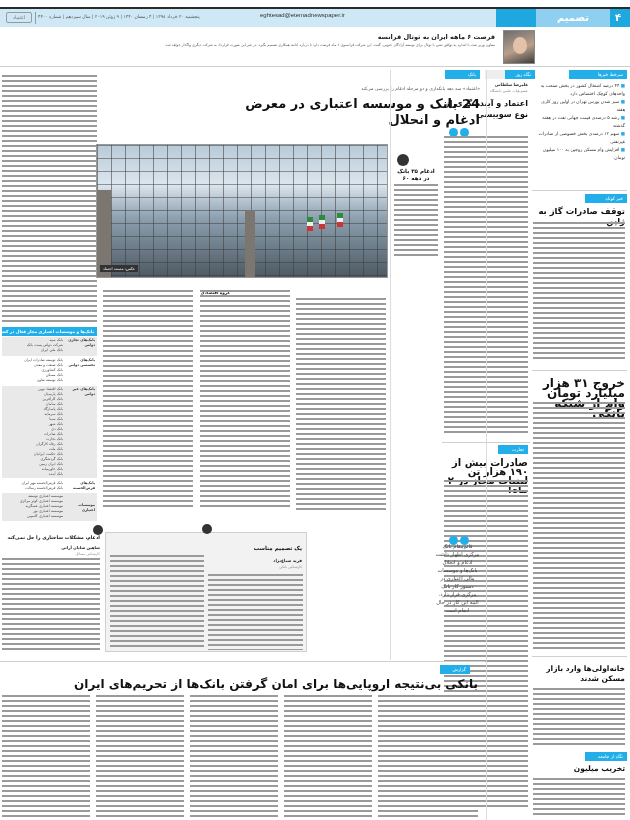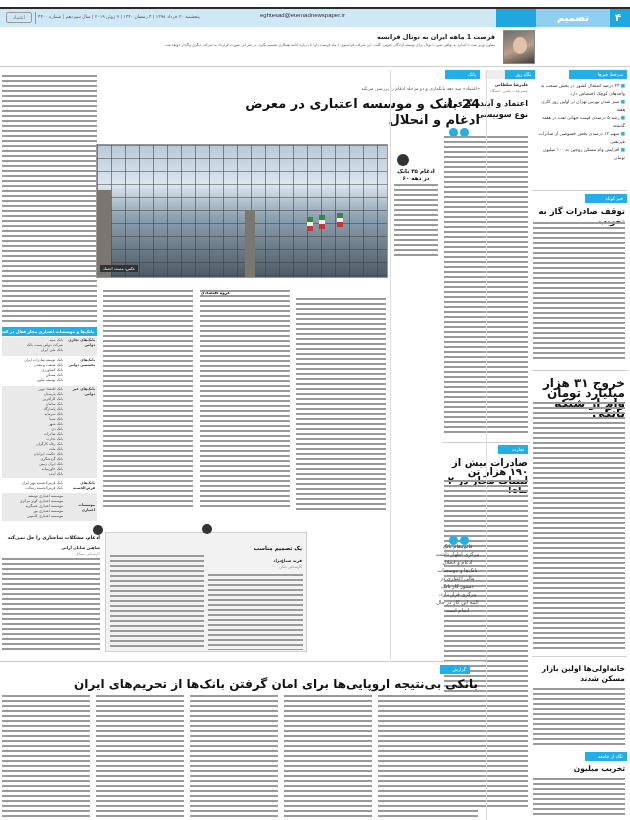--- a/index.html
+++ b/index.html
@@ -48,45 +48,45 @@
   <div class="page-num">۴</div>
   <div class="sec-tab">تصمیم</div>
   <div class="pn-fill"></div>
   <div class="email">eghtesad@etemadnewspaper.ir</div>
   <div class="dateline">پنجشنبه ۲۰ خرداد ۱۳۹۸ | ۴ رمضان ۱۴۴۰ | ۹ ژوئن ۲۰۱۹ | سال سیزدهم | شماره ۴۴۰۰</div>
   <div class="sep"></div>
   <div class="logo">اعتماد</div>
 </div>
 
 <div class="intro-photo"></div>
-<div class="intro-title">فرصت 1 ماهه ایران به توتال فرانسه</div>
+<div class="intro-title">فرصت ۶ ماهه ایران به توتال فرانسه</div>
 <div class="intro-text">معاون وزیر نفت با اشاره به توافق نفتی با توتال برای توسعه آزادگان جنوبی، گفت: این شرکت فرانسوی ۶ ماه فرصت دارد تا درباره ادامه همکاری تصمیم بگیرد. در غیر این صورت قرارداد به شرکت دیگری واگذار خواهد شد.</div>
 <div class="rule" style="left:0;top:66px;width:630px"></div>
 
 <div class="label" style="right:3px;top:70px;width:58px">سرخط خبرها</div>
 <div class="label" style="right:95px;top:70px;width:30px">نگاه روز</div>
 <div class="labelgrey" style="right:125px;top:70px;width:20px"></div>
 <div class="label" style="right:150px;top:70px;width:35px">بانک</div>
 
 <div class="abs" style="right:5px;top:82px;width:92px">
   <div class="bullet"><span>■ </span><span style="color:#333">۴۴ درصد اشتغال کشور در بخش صنعت به واحدهای کوچک اختصاص دارد</span></div>
   <div class="bullet"><span>■ </span><span style="color:#333">سبز شدن بورس تهران در اولین روز کاری هفته</span></div>
   <div class="bullet"><span>■ </span><span style="color:#333">رشد ۵ درصدی قیمت جهانی نفت در هفته گذشته</span></div>
   <div class="bullet"><span>■ </span><span style="color:#333">سهم ۱۲ درصدی بخش خصوصی از صادرات غیرنفتی</span></div>
   <div class="bullet"><span>■ </span><span style="color:#333">افزایش وام مسکن زوجین به ۱۰۰ میلیون تومان</span></div>
 </div>
 <div class="rule" style="right:3px;top:190px;width:95px"></div>
 <div class="label" style="right:3px;top:194px;width:42px">خبر کوتاه</div>
-<div class="hl" style="right:5px;top:206px;width:92px;font-size:8.5px">توقف صادرات گاز به تخریب</div>
+<div class="hl" style="right:5px;top:206px;width:92px;font-size:8.5px">توقف صادرات گاز به ژاپن</div>
 <div class="col txt" style="right:5px;top:222px;width:92px;height:140px"></div>
 <div class="rule" style="right:3px;top:370px;width:95px"></div>
 <div class="hl" style="right:5px;top:378px;width:92px;font-size:12px;line-height:10px">خروج ۳۱ هزار میلیارد تومان وام از شبکه بانکی</div>
 <div class="col txt" style="right:5px;top:402px;width:92px;height:250px"></div>
 <div class="rule" style="right:3px;top:656px;width:95px"></div>
-<div class="hl" style="right:5px;top:664px;width:92px;font-size:7.5px;line-height:10px">خانه‌اولی‌ها اولین بازار مسکن شدند</div>
+<div class="hl" style="right:5px;top:664px;width:92px;font-size:7.5px;line-height:10px">خانه‌اولی‌ها وارد بازار مسکن شدند</div>
 <div class="col txt" style="right:5px;top:688px;width:92px;height:60px"></div>
 <div class="label" style="right:3px;top:752px;width:42px">نگاه از جامعه ایران</div>
 <div class="hl" style="right:5px;top:764px;width:92px;font-size:7.5px">تخریب میلیون</div>
 <div class="col txt" style="right:5px;top:778px;width:92px;height:40px"></div>
 
 <div class="abs" style="right:102px;top:82px;width:84px;font-size:4.2px;font-weight:bold">علیرضا سلطانی</div>
 <div class="abs" style="right:102px;top:89px;width:84px;font-size:3.6px;color:#888">عضو هیات علمی دانشگاه</div>
 <div class="hl" style="right:102px;top:98px;width:84px;font-size:8px;line-height:11px">اعتماد و آینده‌نگری از نوع سوییسی</div>
 <div class="abs" style="right:160px;top:122px"><span class="quote-icon"></span><span class="quote-icon"></span></div>
 <div class="col txt" style="right:102px;top:136px;width:84px;height:300px"></div>

